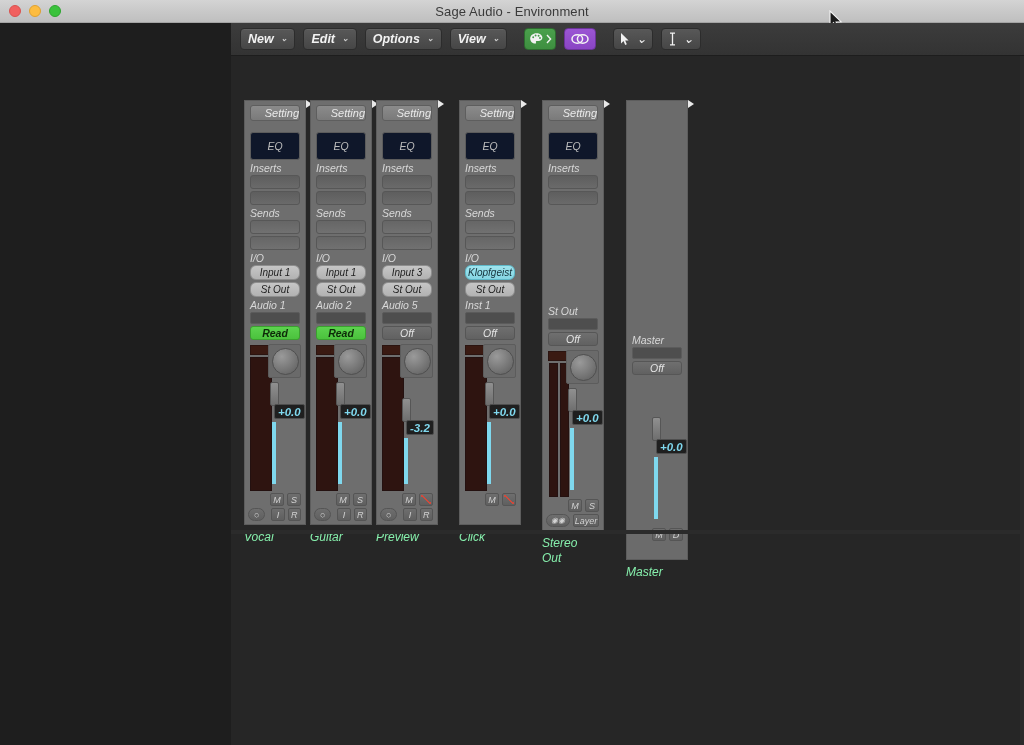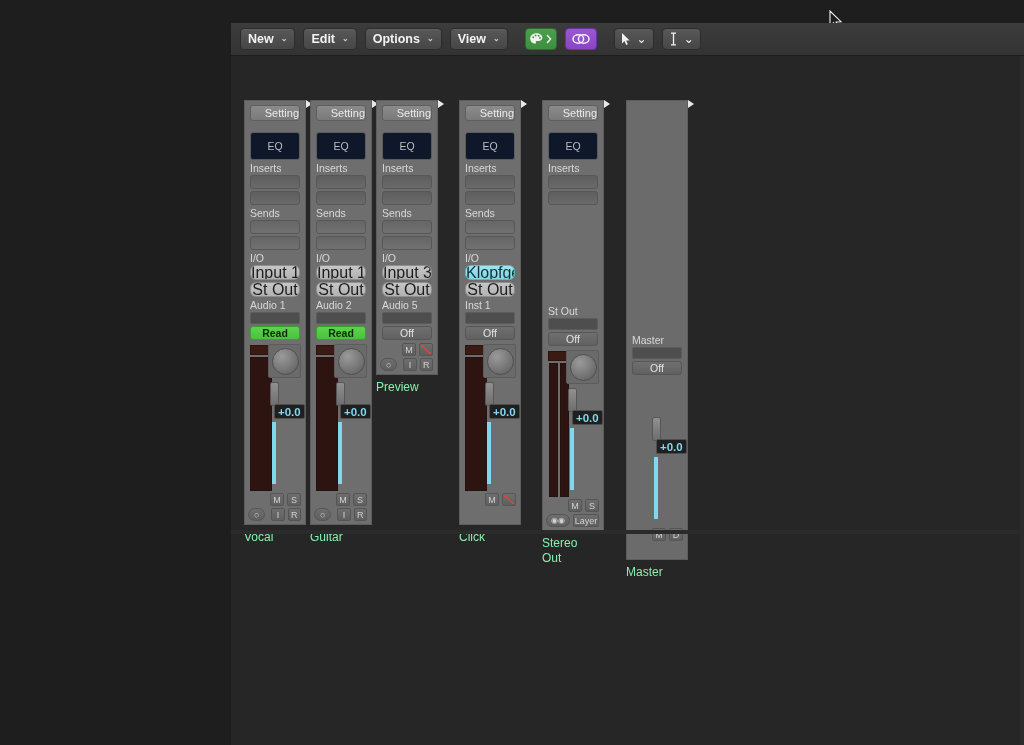--- a/index.html
+++ b/index.html
@@ -48,20 +48,21 @@
   .disclose { margin-right: 6px; font-size: 9px; color: #e8e8e8; line-height: 1; }
   .insp-stripes { position: absolute; left: 0; top: 45px; width: 230px; bottom: 0;
     background: repeating-linear-gradient(to bottom,
       #464646 0px, #464646 10px,
       #4a4a4a 10px, #4a4a4a 21px); }
 
   
   .editor {
     position: absolute; left: 231px; top: 23px; width: 793px; height: 511px;
     background: #262626;
+    font-style: italic;
   }
   .toolbar {
     position: absolute; left: 0; top: 0; width: 793px; height: 33px;
     background: linear-gradient(to bottom, #3c3c3c, #333333);
     border-bottom: 1px solid #1d1d1d;
     display: flex; align-items: center; padding-left: 9px; gap: 8px;
   }
   .tb-btn {
     height: 22px; border-radius: 4px;
     background: linear-gradient(to bottom,#585858,#464646);
@@ -129,21 +130,21 @@
     background: linear-gradient(to bottom,#5e5e5e,#6a6a6a);
     border: 1px solid #575757;
   }
   .slot.send {
     background: linear-gradient(to bottom,#666,#717171);
   }
   .io-btn {
     margin: 0 5px 2px 5px; height: 15px; border-radius: 6px;
     background: linear-gradient(to bottom,#c6c6c6,#b2b2b2);
     border: 1px solid #8e8e8e; color: #1d1d1d;
-    font-size: 16px; text-align: center; line-height: 14px;
+    font-size: 10px; text-align: center; line-height: 14px;
     white-space: nowrap; overflow: hidden;
   }
   .io-btn.inst {
     background: linear-gradient(to bottom,#9fe4ee,#86d6e4);
     border: 1px solid #5fb9c9; color: #14313a;
   }
   .track-name { margin: 2px 0 1px 5px; color: #d8d8d8; font-size: 10.5px; }
   .grp-slot {
     margin: 0 5px 2px 5px; height: 12px; border-radius: 2px;
     background: #4e4e4e; border: 1px solid #5b5b5b;
@@ -201,20 +202,28 @@
   .strip-label {
     width: 62px; color: #86efac;
     font-size: 12px; margin-top: 5px; line-height: 15px;
   }
 </style>
 </head>
 <body>
 
 <div id="app">
 
+  <div class="titlebar">
+    <div class="traffic">
+      <span class="tl tl-close"></span>
+      <span class="tl tl-min"></span>
+      <span class="tl tl-max"></span>
+    </div>
+    <div class="title-text">Sage Audio - Environment</div>
+  </div>
 
   <svg class="cursor" viewBox="0 0 14 20">
     <path d="M1,1 L1,16 L4.6,12.6 L7,18.6 L9.4,17.6 L7.1,11.9 L12,11.7 Z" fill="#1c1c1c" stroke="#f4f4f4" stroke-width="1.1"></path>
   </svg>
 
 
   <div class="editor">
 
     <div class="toolbar">
       <div class="tb-btn">
@@ -371,20 +380,34 @@
               <div class="slot"></div>
               <div class="sect-label">Sends</div>
               <div class="slot send"></div>
               <div class="slot send"></div>
               <div class="sect-label">I/O</div>
               <div class="io-btn">Input 3</div>
               <div class="io-btn">St Out</div>
               <div class="track-name">Audio 5</div>
               <div class="grp-slot"></div>
               <div class="auto-btn">Off</div>
+              <div class="fader-area">
+                <div class="meter-wrap">
+                  <div class="meter-peak"></div>
+                  <div class="meter-bar"></div>
+                </div>
+                <div class="knob-wrap">
+                  <div class="knob"></div>
+                </div>
+                <div class="fader-col" style="right:1px; top:37px; width:33px;">
+                  <div class="fader-handle" style="top:18px"></div>
+                  <div class="fader-val" style="top:40px">-3.2</div>
+                  <div class="fader-line" style="top:58px; height:46px"></div>
+                </div>
+              </div>
               <div class="btn-rows-wrap">
                 <div class="btn-row">
                   <span class="mini-btn">M</span>
                   <span class="mini-btn slash"></span>
                 </div>
                 <div class="row-lower" style="justify-content:space-between">
                   <span class="mini-btn round" style="width:18px">○</span>
                   <span style="flex:1"></span>
                   <span class="mini-btn">I</span>
                   <span class="mini-btn">R</span>

